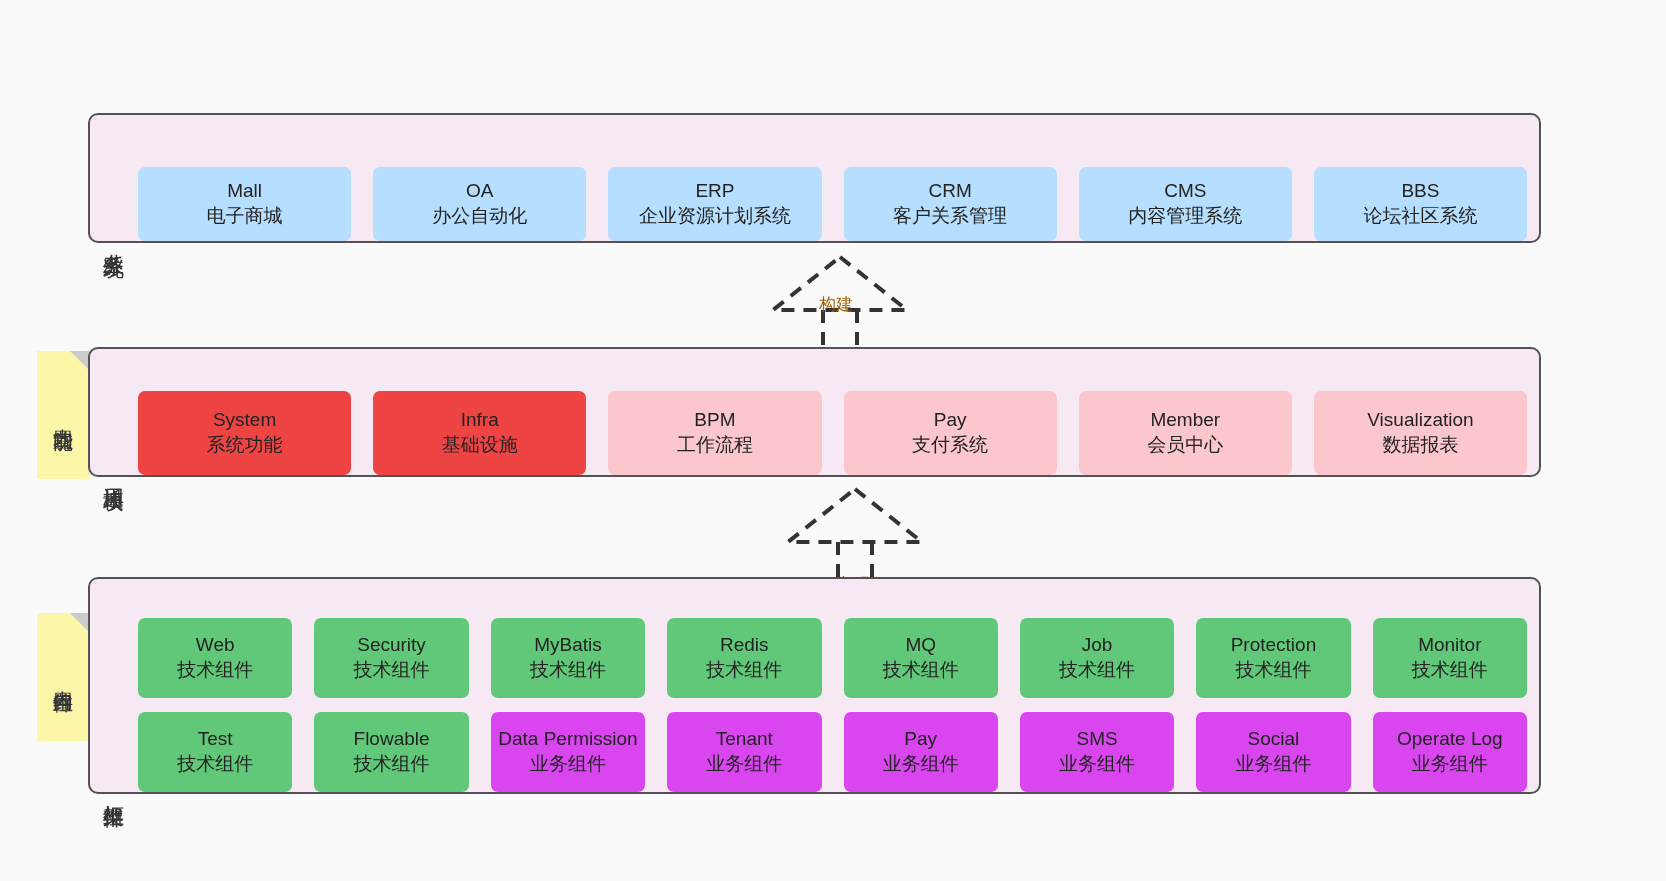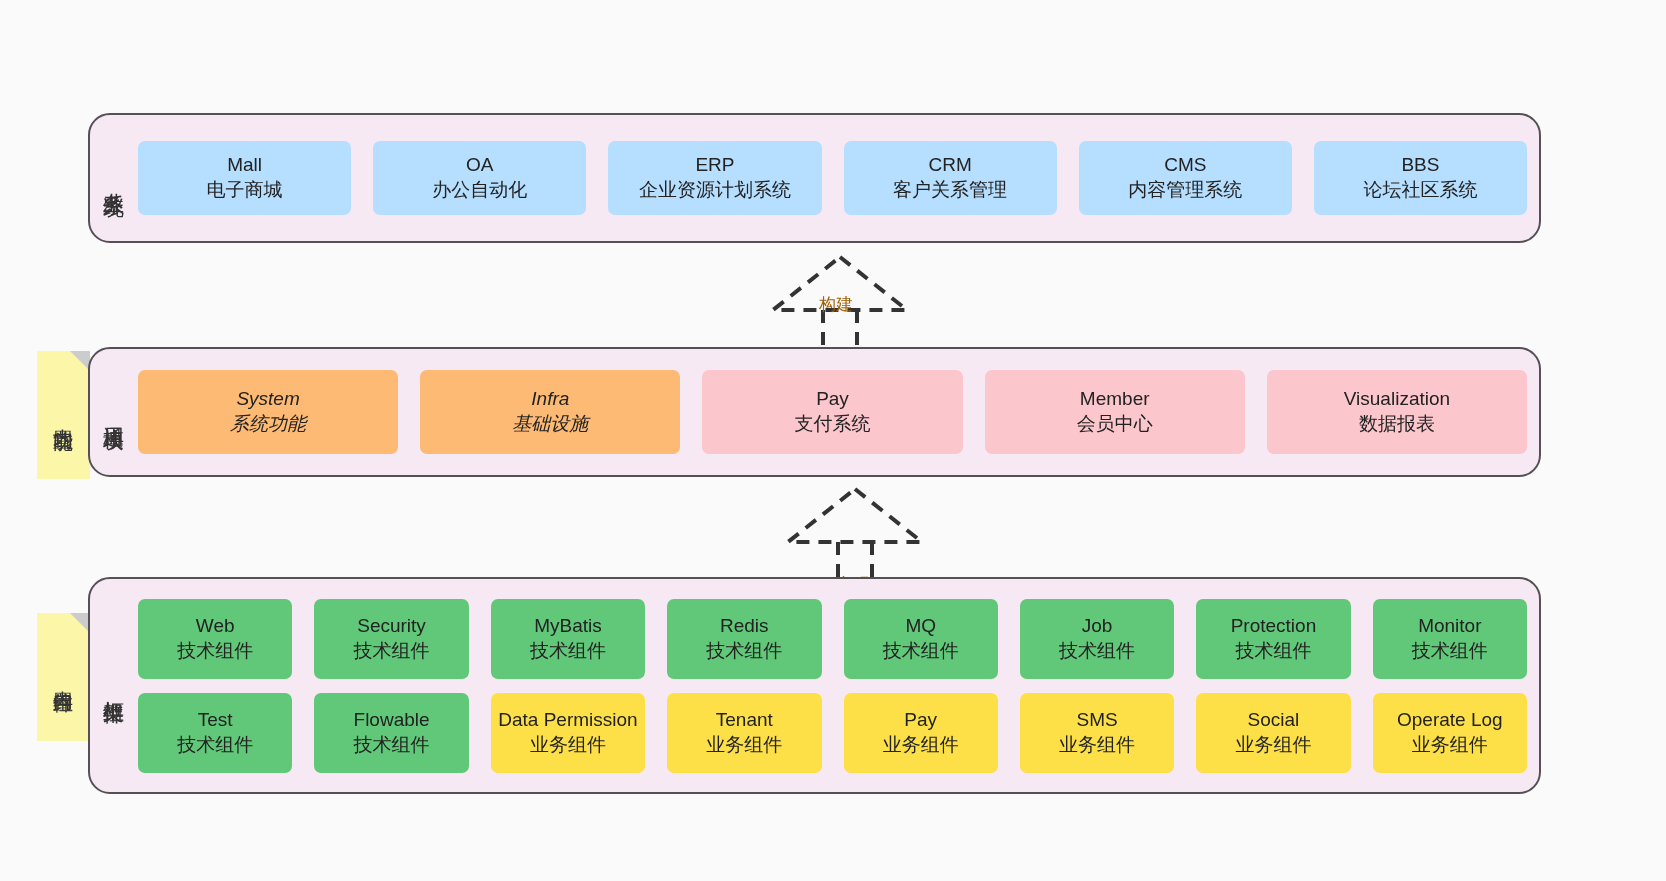--- a/index.html
+++ b/index.html
@@ -19,24 +19,24 @@
   .canvas {
     position: absolute;
     inset: 0;
   }
 
   
   .layer {
     position: absolute;
     background: #f7e9f4;
     border: 2px solid #555055;
-    border-radius: 22px;
+    border-radius: 10px;
     box-sizing: border-box;
     display: flex;
-    align-items: center;
+    align-items: flex-end;
   }
 
   
   .layer-title {
     width: 46px;
     min-width: 46px;
     display: flex;
     align-items: center;
     justify-content: center;
     font-size: 21px;
@@ -77,24 +77,24 @@
     line-height: 1.30;
     color: #222222;
     box-sizing: border-box;
     padding: 4px 6px;
     min-width: 0;
   }
   .card .t1 { white-space: normal; }
   .card .t2 { white-space: nowrap; }
 
   .c-blue       { background: #b6deff; }
-  .c-red        { background: #fdba74; font-style: italic; }
+  .c-red        { background: #ef4444; }
   .c-pink       { background: #fcc6cd; }
   .c-green      { background: #60c878; }
-  .c-lightgreen { background: #fde047; }
+  .c-lightgreen { background: #d946ef; }
 
   
   #layer-business { left: 88px;  top: 113px; width: 1453px; height: 130px; }
   #layer-modules  { left: 88px;  top: 347px; width: 1453px; height: 130px; }
   #layer-framework{ left: 88px;  top: 577px; width: 1453px; height: 217px; }
 
   #layer-business  .row { height: 74px; }
   #layer-modules   .row { height: 84px; }
   #layer-framework .row { height: 80px; }
 
@@ -210,20 +210,24 @@
       <div class="row">
         <div class="card c-red">
           <span class="t1">System</span>
           <span class="t2">系统功能</span>
         </div>
         <div class="card c-red">
           <span class="t1">Infra</span>
           <span class="t2">基础设施</span>
         </div>
         <div class="card c-pink">
+          <span class="t1">BPM</span>
+          <span class="t2">工作流程</span>
+        </div>
+        <div class="card c-pink">
           <span class="t1">Pay</span>
           <span class="t2">支付系统</span>
         </div>
         <div class="card c-pink">
           <span class="t1">Member</span>
           <span class="t2">会员中心</span>
         </div>
         <div class="card c-pink">
           <span class="t1">Visualization</span>
           <span class="t2">数据报表</span>

